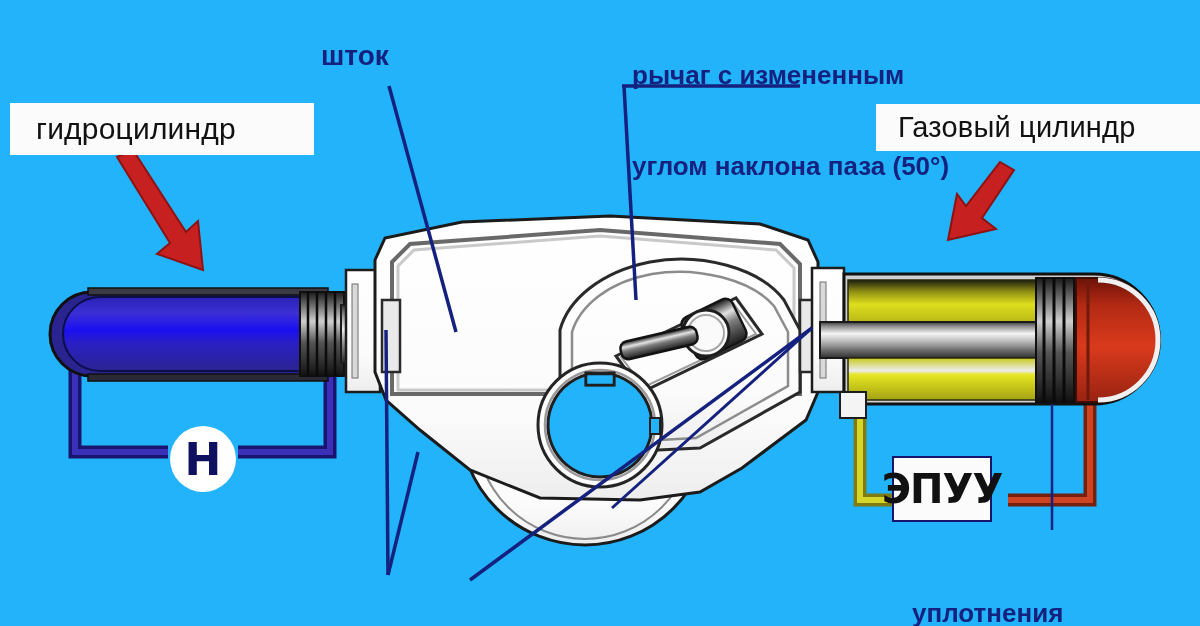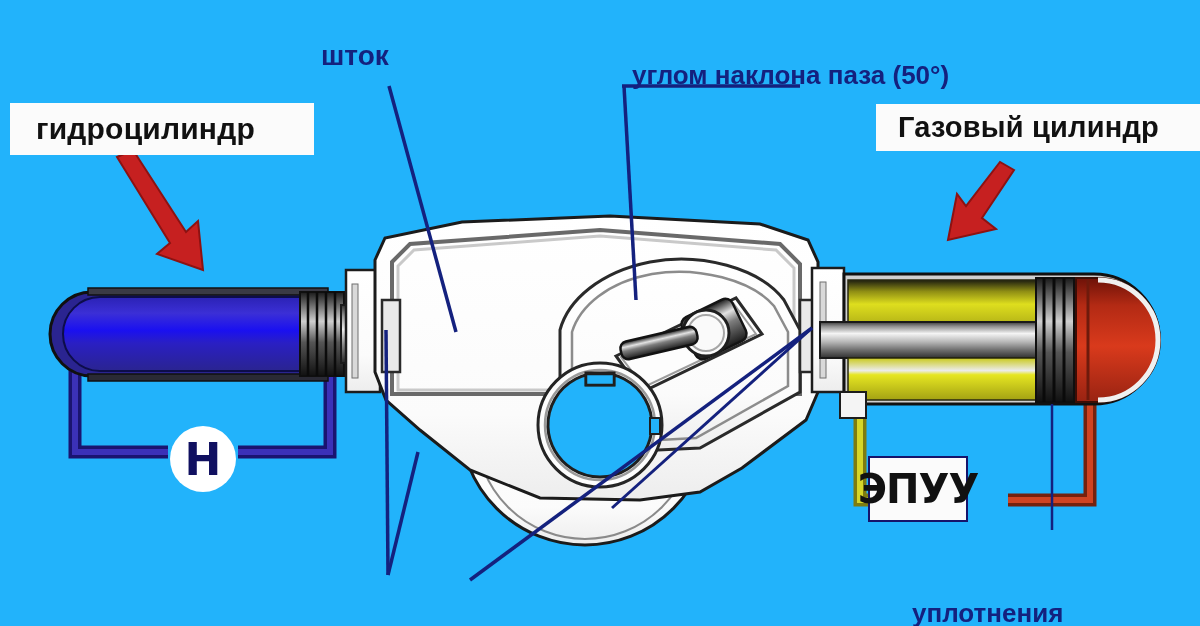--- a/index.html
+++ b/index.html
@@ -18,36 +18,36 @@
   #art {
     position: absolute;
     inset: 0;
     width: 1200px;
     height: 626px;
   }
   .boxlabel {
     position: absolute;
     background: #fbfbfb;
     color: #111111;
-    font-weight: bold;
+    font-weight: normal;
     display: flex;
     align-items: center;
     letter-spacing: .2px;
     white-space: nowrap;
   }
   #label-hydro {
     left: 10px; top: 103px; width: 278px; height: 52px;
     font-size: 30px; padding-left: 26px;
   }
   #label-gas {
     left: 876px; top: 104px; width: 324px; height: 47px;
     font-size: 29px; padding-left: 22px;
   }
   #label-epuu {
-    left: 868px; top: 456px; width: 96px; height: 62px;
+    left: 892px; top: 456px; width: 96px; height: 62px;
     border: 2px solid #16146b;
     font-size: 40px; justify-content: center; padding: 0;
     font-family: "DejaVu Sans", sans-serif;
     font-weight: bold; letter-spacing: -1px;
   }
   .txtlabel {
     position: absolute;
     color: #14217e;
     font-weight: bold;
     white-space: pre;
@@ -283,20 +283,21 @@
 
   <div class="boxlabel" id="label-hydro">гидроцилиндр</div>
 
   <div class="boxlabel" id="label-gas">Газовый цилиндр</div>
 
   <div class="boxlabel" id="label-epuu">ЭПУУ</div>
 
   <div class="txtlabel" id="label-shtok">шток</div>
 
   <div class="txtlabel" id="label-lever">
+    <div>рычаг с измененным</div>
     <div>углом наклона паза (50°)</div>
   </div>
 
 
   <div class="txtlabel" id="label-seals">
     <div>уплотнения</div>
     
   </div>
 
   <div id="label-h">Н</div>

